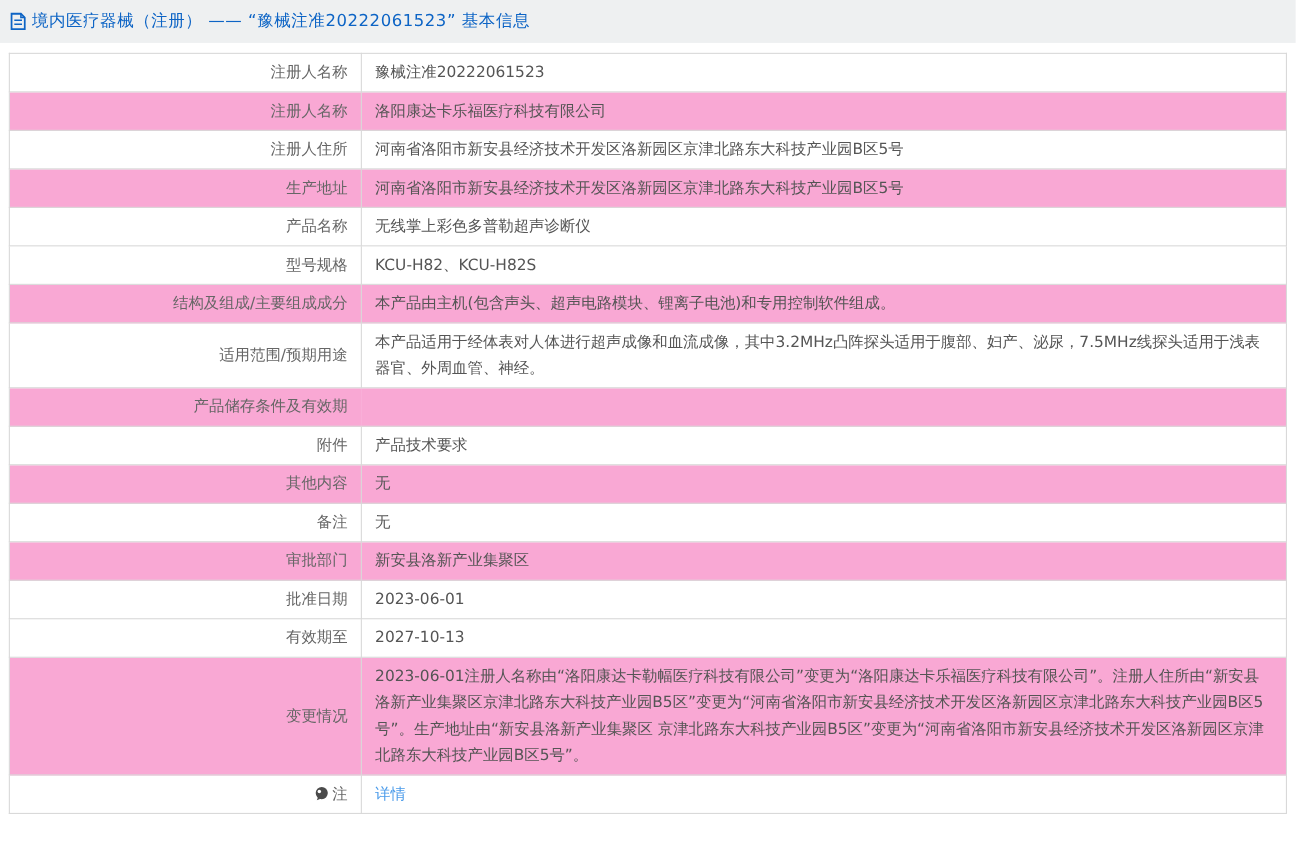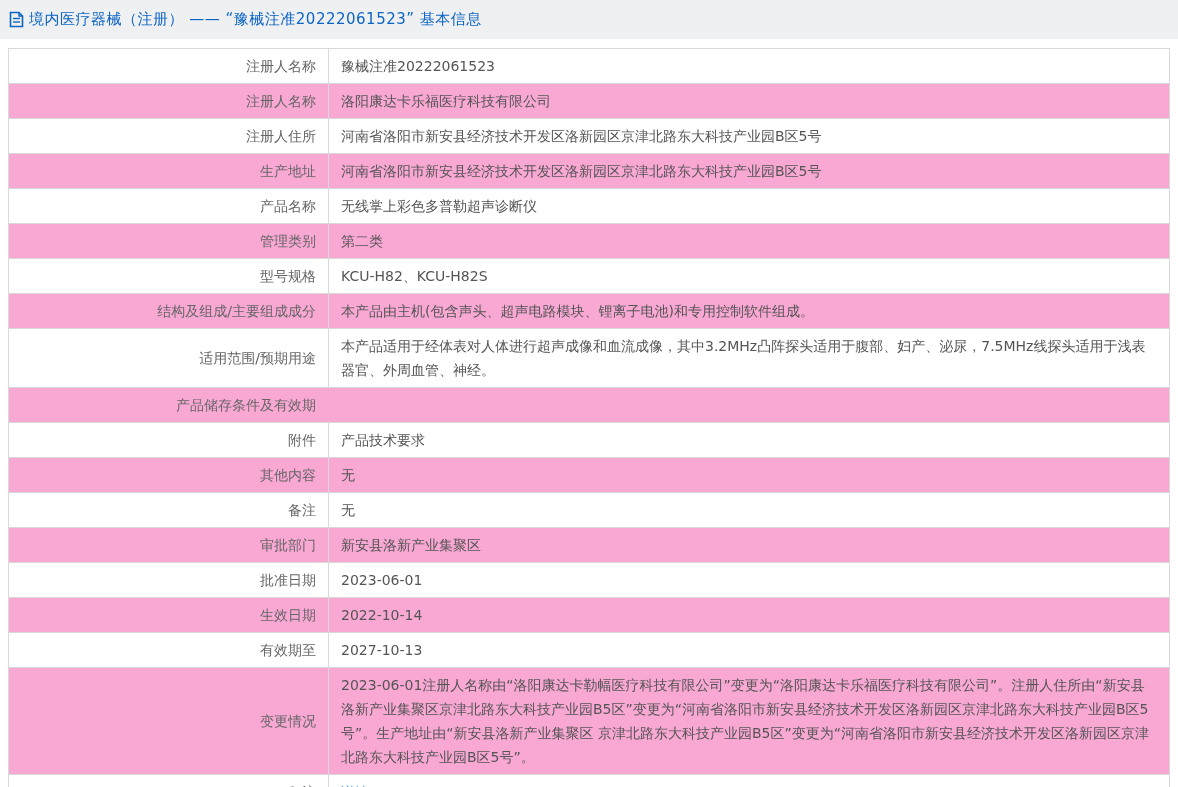--- a/index.html
+++ b/index.html
@@ -101,24 +101,20 @@
       <td class="value-cell">河南省洛阳市新安县经济技术开发区洛新园区京津北路东大科技产业园B区5号</td>
     </tr>
     <tr class="alt">
       <td class="label-cell">生产地址</td>
       <td class="value-cell">河南省洛阳市新安县经济技术开发区洛新园区京津北路东大科技产业园B区5号</td>
     </tr>
     <tr>
       <td class="label-cell">产品名称</td>
       <td class="value-cell">无线掌上彩色多普勒超声诊断仪</td>
     </tr>
-    <tr class="alt">
-      <td class="label-cell">管理类别</td>
-      <td class="value-cell">第二类</td>
-    </tr>
     <tr>
       <td class="label-cell">型号规格</td>
       <td class="value-cell">KCU-H82、KCU-H82S</td>
     </tr>
     <tr class="alt">
       <td class="label-cell">结构及组成/主要组成成分</td>
       <td class="value-cell">本产品由主机(包含声头、超声电路模块、锂离子电池)和专用控制软件组成。</td>
     </tr>
     <tr>
       <td class="label-cell">适用范围/预期用途</td>
@@ -141,24 +137,20 @@
       <td class="value-cell">无</td>
     </tr>
     <tr class="alt">
       <td class="label-cell">审批部门</td>
       <td class="value-cell">新安县洛新产业集聚区</td>
     </tr>
     <tr>
       <td class="label-cell">批准日期</td>
       <td class="value-cell">2023-06-01</td>
     </tr>
-    <tr class="alt">
-      <td class="label-cell">生效日期</td>
-      <td class="value-cell">2022-10-14</td>
-    </tr>
     <tr>
       <td class="label-cell">有效期至</td>
       <td class="value-cell">2027-10-13</td>
     </tr>
     <tr class="alt">
       <td class="label-cell">变更情况</td>
       <td class="value-cell">2023-06-01注册人名称由“洛阳康达卡勒幅医疗科技有限公司”变更为“洛阳康达卡乐福医疗科技有限公司”。注册人住所由“新安县洛新产业集聚区京津北路东大科技产业园B5区”变更为“河南省洛阳市新安县经济技术开发区洛新园区京津北路东大科技产业园B区5号”。生产地址由“新安县洛新产业集聚区 京津北路东大科技产业园B5区”变更为“河南省洛阳市新安县经济技术开发区洛新园区京津北路东大科技产业园B区5号”。</td>
     </tr>
     <tr>
       <td class="label-cell">

